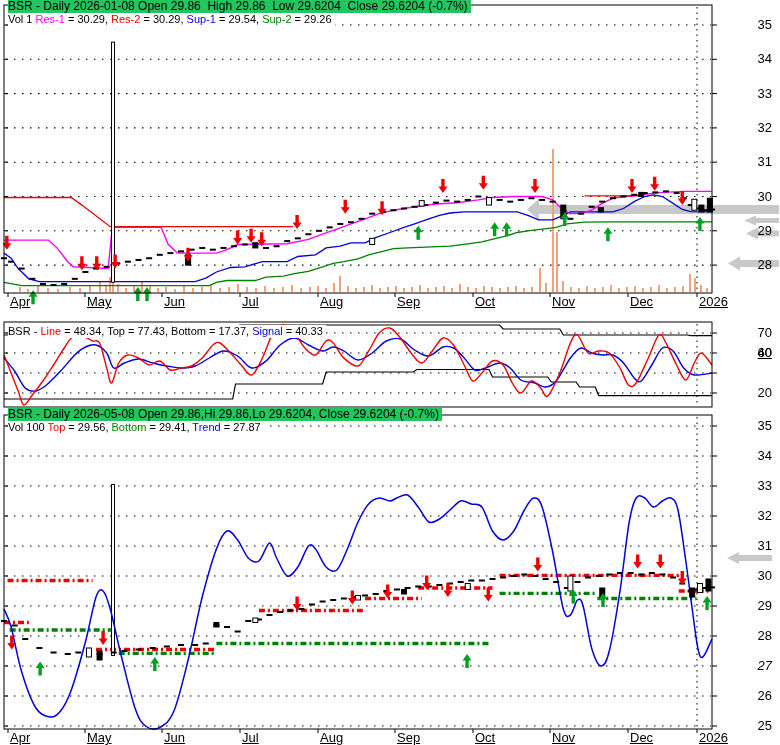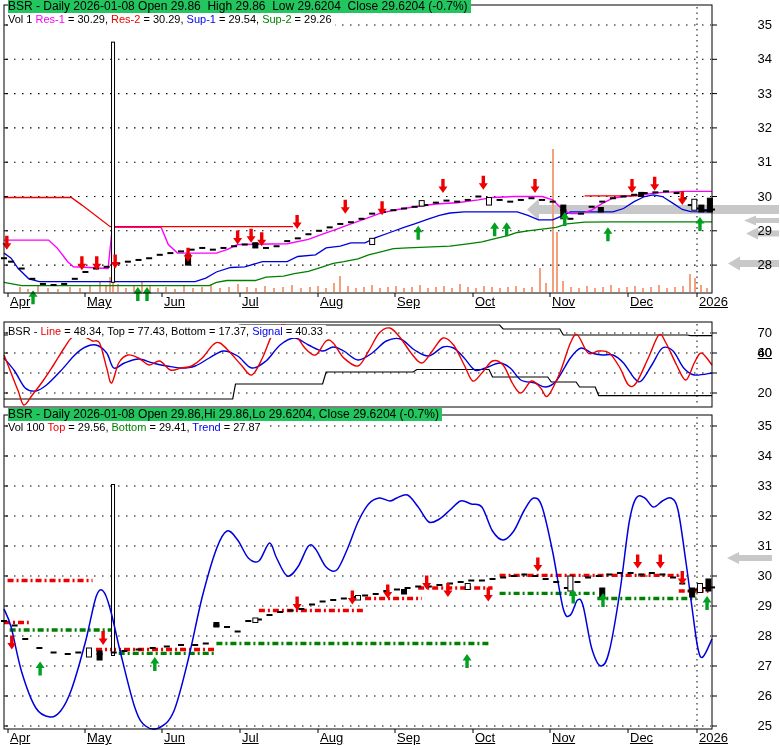--- a/index.html
+++ b/index.html
@@ -491,21 +491,21 @@
           <line x1="697" y1="729" x2="697" y2="733" stroke="#000" stroke-width="1"></line>
         </g>
       </g>
     </svg>
 
   <div class="title" id="title-1" style="left: 8px; top: 0px;">BSR - Daily 2026-01-08 Open 29.86  High 29.86  Low 29.6204  Close 29.6204 (-0.7%)</div>
   <div class="legend" id="legend-1" style="left: 8px; top: 13px;"><span style="color: rgb(0, 0, 0);">Vol 1 </span><span style="color: rgb(255, 0, 255);">Res-1</span><span style="color: rgb(0, 0, 0);"> = 30.29, </span><span style="color: rgb(238, 0, 0);">Res-2</span><span style="color: rgb(0, 0, 0);"> = 30.29, </span><span style="color: rgb(0, 0, 238);">Sup-1</span><span style="color: rgb(0, 0, 0);"> = 29.54, </span><span style="color: rgb(0, 128, 0);">Sup-2</span><span style="color: rgb(0, 0, 0);"> = 29.26</span></div>
 
   <div class="legend" id="legend-2" style="left: 8px; top: 300px; margin-top: 25px;"><span style="color: rgb(0, 0, 0);">BSR - </span><span style="color: rgb(238, 0, 0);">Line</span><span style="color: rgb(0, 0, 0);"> = 48.34, Top = 77.43, Bottom = 17.37, </span><span style="color: rgb(0, 0, 238);">Signal</span><span style="color: rgb(0, 0, 0);"> = 40.33</span></div>
 
-  <div class="title" id="title-3" style="left: 8px; top: 408px;">BSR - Daily 2026-01-08 Open 29.86,Hi 29.86,Lo 29.6204, Close 29.6204 (-0.7%)</div>
+  <div class="title" id="title-3" style="left: 8px; top: 408px;">BSR - Daily 2026-05-08 Open 29.86,Hi 29.86,Lo 29.6204, Close 29.6204 (-0.7%)</div>
   <div class="legend" id="legend-3" style="left: 8px; top: 421px;"><span style="color: rgb(0, 0, 0);">Vol 100 </span><span style="color: rgb(238, 0, 0);">Top</span><span style="color: rgb(0, 0, 0);"> = 29.56, </span><span style="color: rgb(0, 128, 0);">Bottom</span><span style="color: rgb(0, 0, 0);"> = 29.41, </span><span style="color: rgb(0, 0, 238);">Trend</span><span style="color: rgb(0, 0, 0);"> = 27.87</span></div>
 <div class="ylab" style="left: 742px; top: 18px;">35</div>
     <div class="ylab" style="left: 742px; top: 52.3px;">34</div>
     <div class="ylab" style="left: 742px; top: 86.6px;">33</div>
     <div class="ylab" style="left: 742px; top: 120.9px;">32</div>
     <div class="ylab" style="left: 742px; top: 155.2px;">31</div>
     <div class="ylab" style="left: 742px; top: 189.5px;">30</div>
     <div class="ylab" style="left: 742px; top: 223.8px;">29</div>
     <div class="ylab" style="left: 742px; top: 258.1px;">28</div>
     <div class="xlab" style="left: 10px; top: 295px;">Apr</div>
@@ -523,21 +523,21 @@
     <div class="ylab" style="left: 742px; top: 346px; text-decoration: underline;">40</div>
     <div class="ylab" style="left: 742px; top: 386px;">20</div>
     <div class="ylab" style="left: 742px; top: 419px;">35</div>
     <div class="ylab" style="left: 742px; top: 449px;">34</div>
     <div class="ylab" style="left: 742px; top: 479px;">33</div>
     <div class="ylab" style="left: 742px; top: 509px;">32</div>
     <div class="ylab" style="left: 742px; top: 539px;">31</div>
     <div class="ylab" style="left: 742px; top: 569px;">30</div>
     <div class="ylab" style="left: 742px; top: 599px;">29</div>
     <div class="ylab" style="left: 742px; top: 629px;">28</div>
-    <div class="ylab" style="left: 742px; top: 659px;">27</div>
+    <div class="ylab" style="left: 742px; top: 659px; font-style: italic;">27</div>
     <div class="ylab" style="left: 742px; top: 689px;">26</div>
     <div class="ylab" style="left: 742px; top: 719px;">25</div>
     <div class="xlab" style="left: 10px; top: 731px;">Apr</div>
     <div class="xlab" style="left: 87px; top: 731px;">May</div>
     <div class="xlab" style="left: 164px; top: 731px;">Jun</div>
     <div class="xlab" style="left: 242px; top: 731px;">Jul</div>
     <div class="xlab" style="left: 320px; top: 731px;">Aug</div>
     <div class="xlab" style="left: 397px; top: 731px;">Sep</div>
     <div class="xlab" style="left: 475px; top: 731px;">Oct</div>
     <div class="xlab" style="left: 552px; top: 731px;">Nov</div>

